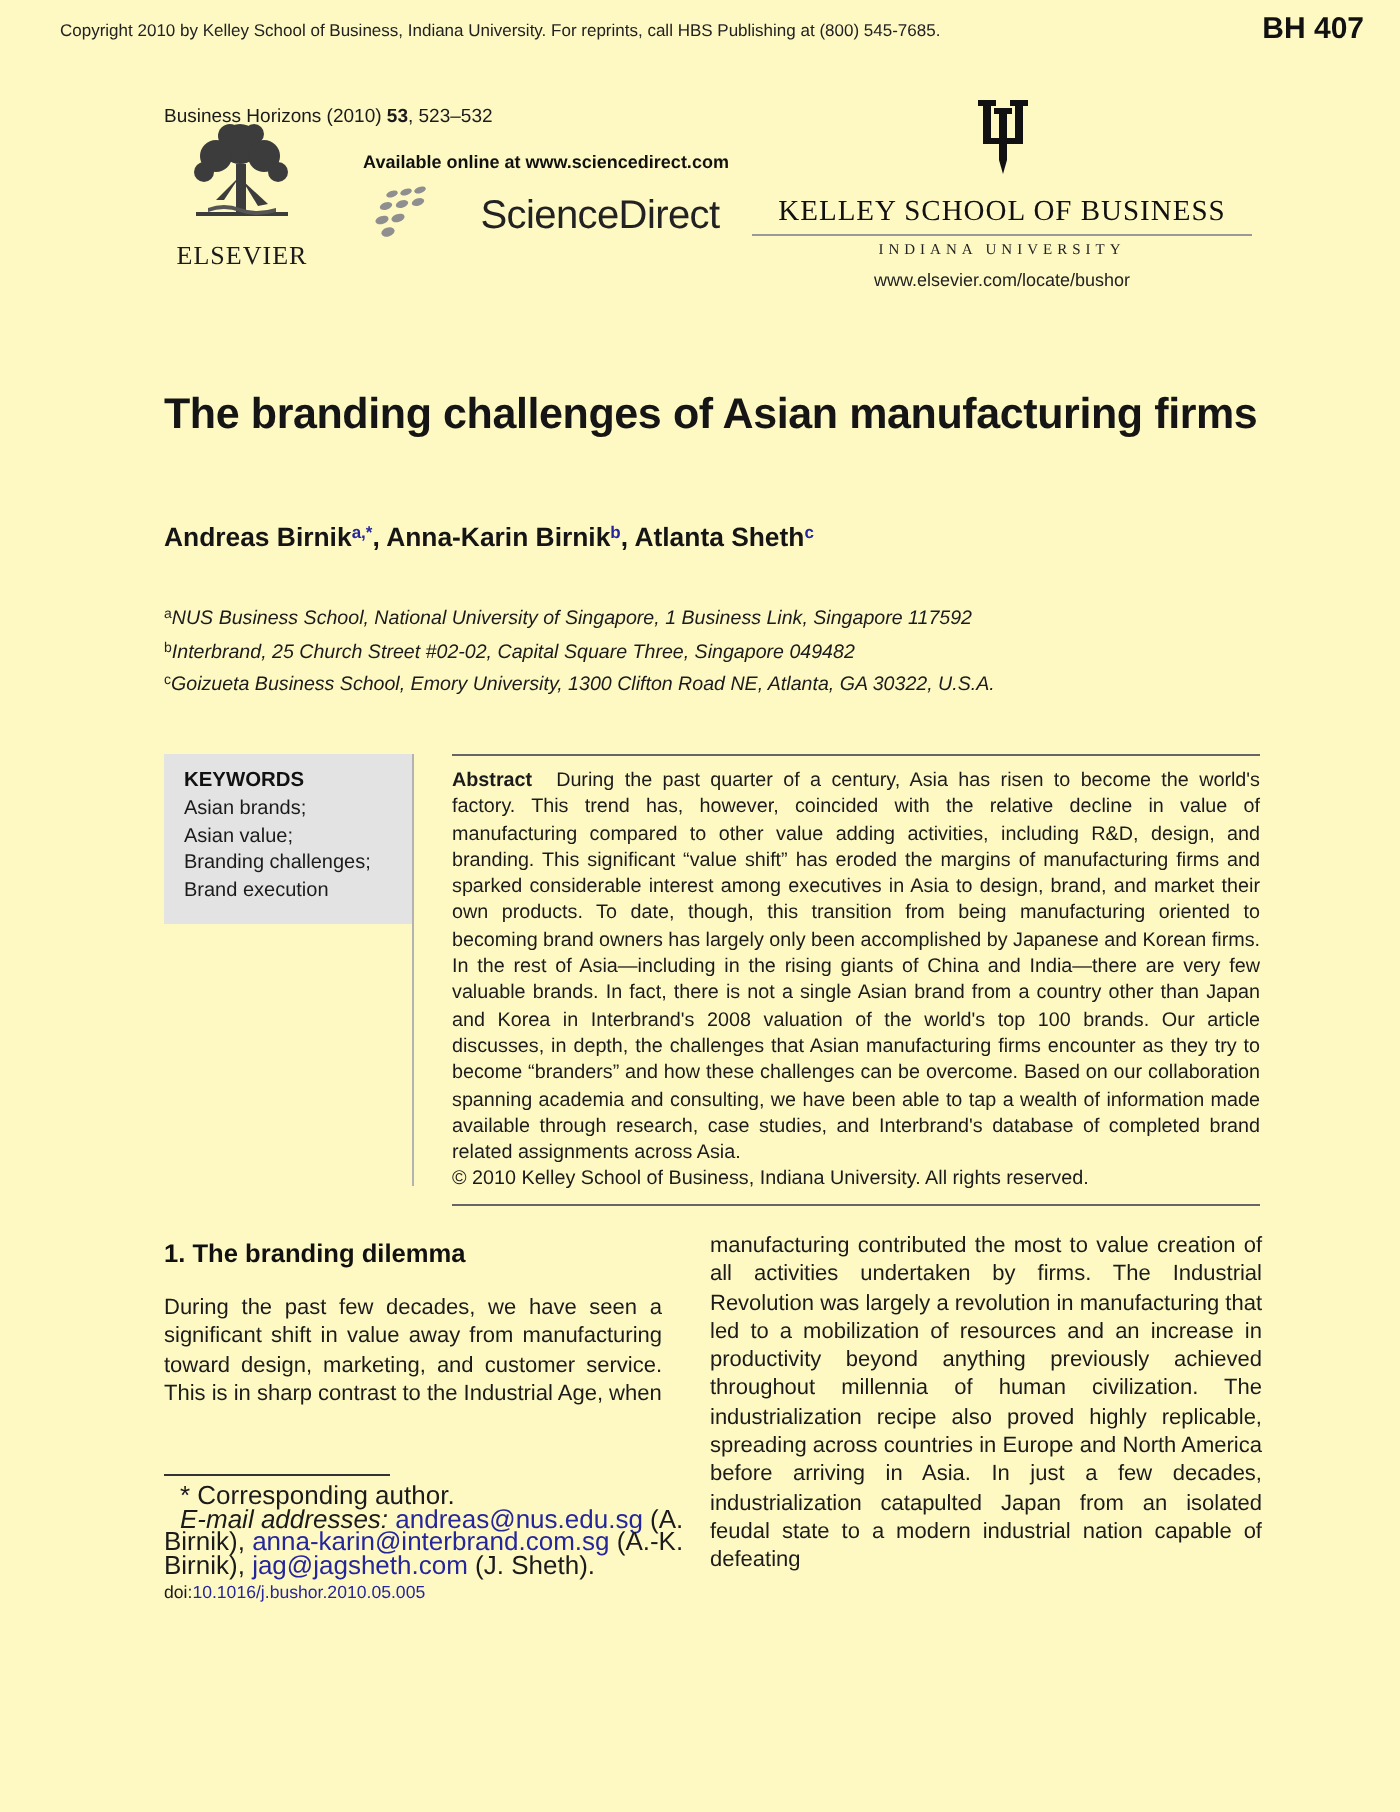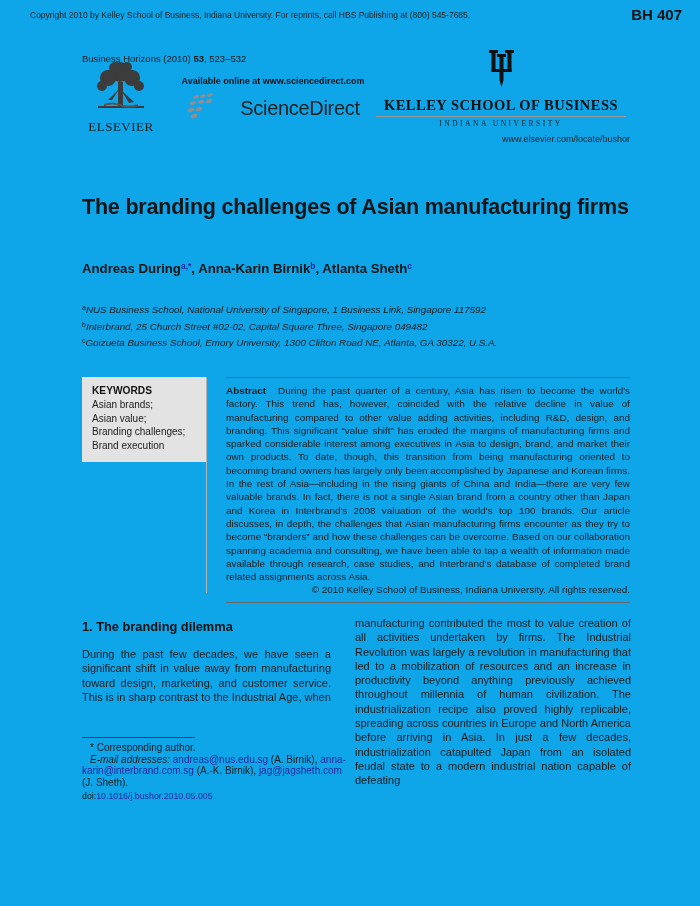--- a/index.html
+++ b/index.html
@@ -1,60 +1,60 @@
 <!DOCTYPE html>
 <html><head>
 <meta charset="utf-8">
 <style>
   html,body{margin:0;padding:0;background:#888;}
   .page{
-    position:relative;width:700px;height:906px;background:#0ea5e9;
+    position:relative;width:700px;height:906px;background:#fef9c3;
     font-family:"Liberation Sans","DejaVu Sans",sans-serif;color:#1b1b1b;
     overflow:hidden;margin:0 auto;
   }
   
   .copyright-header{position:absolute;left:30px;top:10px;font-size:8.5px;color:#222;}
   .doc-code{position:absolute;right:18px;top:6px;font-size:15px;font-weight:bold;color:#111;}
   .journal-ref{position:absolute;left:82px;top:53px;font-size:9.5px;color:#1b1b1b;}
   .journal-ref .vol{font-weight:bold;margin-top:48px;}
   
   .elsevier-block{position:absolute;left:76px;top:60px;width:90px;text-align:center;}
   .elsevier-word{font-family:"Liberation Serif","DejaVu Serif",serif;font-size:13px;letter-spacing:0.5px;color:#1b1b1b;margin-top:1px;}
   .sd-block{position:absolute;left:168px;top:76px;width:210px;text-align:center;}
   .available-online{font-size:9px;font-weight:bold;color:#111;}
   .sd-row{margin-top:7px;display:flex;align-items:center;justify-content:center;}
   .sd-word{font-size:20px;color:#222;letter-spacing:-0.3px;margin-left:20px;}
   .kelley-block{position:absolute;left:372px;top:50px;width:258px;text-align:center;}
-  .kelley-word{font-family:"Liberation Serif","DejaVu Serif",serif;font-size:14.5px;font-weight:bold;letter-spacing:0.5px;color:#111;margin-top:5px;white-space:nowrap;}
+  .kelley-word{font-family:"Liberation Serif","DejaVu Serif",serif;font-size:14.5px;font-weight:normal;letter-spacing:0.5px;color:#111;margin-top:5px;white-space:nowrap;}
   .kelley-rule{height:1px;background:#999;margin:2px 4px 2px 4px;}
   .indiana-word{font-family:"Liberation Serif","DejaVu Serif",serif;font-size:7.5px;letter-spacing:2.5px;color:#222;}
-  .journal-url{font-size:9px;color:#222;text-align:right;margin-top:6px;padding-right:0px;}
+  .journal-url{font-size:9px;color:#222;text-align:center;margin-top:6px;padding-right:0px;}
   
   .article-title{position:absolute;left:82px;top:194px;width:548px;font-size:21.5px;line-height:27.5px;font-weight:bold;color:#151515;letter-spacing:-0.2px;}
   .authors{position:absolute;left:82px;top:261px;width:548px;font-size:13.2px;font-weight:bold;color:#151515;}
   .authors .sup{font-size:8.5px;vertical-align:4px;color:#26269c;}
   .affiliations{position:absolute;left:82px;top:301px;width:548px;font-size:9.8px;font-style:italic;line-height:14.5px;color:#1b1b1b;}
   .affiliations .sup{font-size:7px;vertical-align:3px;font-style:normal;color:#222;}
   
   .keywords-box{position:absolute;left:82px;top:377px;width:104px;background:#e3e3e3;padding:8px 10px 10px 10px;}
   .keywords-title{font-size:10.2px;font-weight:bold;margin-bottom:2px;color:#111;}
   .keywords-item{font-size:10px;line-height:13.5px;color:#1b1b1b;}
   .abs-vrule{position:absolute;left:206px;top:377px;width:1px;height:216px;background:#b3b3b3;}
   .abstract-block{position:absolute;left:226px;top:377px;width:404px;}
   .abs-rule{height:1px;background:#666;}
   .abstract-text{margin-top:6px;font-size:9.9px;line-height:13.3px;text-align:justify;color:#1b1b1b;}
   .abstract-label{font-weight:bold;padding-right:12px;}
-  .abstract-copyright{font-size:9.9px;line-height:13.3px;color:#1b1b1b;margin-top:0px;text-align:right;}
+  .abstract-copyright{font-size:9.9px;line-height:13.3px;color:#1b1b1b;margin-top:0px;}
   .abs-rule-bottom{height:1px;background:#666;margin-top:5px;}
   
   .section-heading{position:absolute;left:82px;top:619px;font-size:12.8px;font-weight:bold;color:#111;}
   .col-left{position:absolute;left:82px;top:647px;width:249px;font-size:11px;line-height:14.3px;text-align:justify;color:#1b1b1b;}
   .col-right{position:absolute;left:355px;top:616px;width:276px;font-size:11px;line-height:14.3px;text-align:justify;color:#1b1b1b;}
   
-  .footnote{position:absolute;left:82px;top:737px;width:268px;font-size:10px;line-height:11.6px;color:#1b1b1b;}
+  .footnote{position:absolute;left:82px;top:737px;width:268px;font-size:13px;line-height:11.6px;color:#1b1b1b;}
   .fn-rule{width:113px;height:1px;background:#333;margin-bottom:4px;}
   .fn-line{text-indent:8px;}
   .fn-emails{text-indent:8px;}
   .fn-emails .em-label{font-style:italic;}
   a.link, .link{color:#26269c;text-decoration:none;cursor:pointer;}
   .page-footer{position:absolute;left:82px;top:791px;width:548px;font-size:8.8px;line-height:11.6px;color:#1b1b1b;}
   .icon{display:inline-block;}
 </style>
 </head>
 <body>
@@ -129,21 +129,21 @@
     </span>
     <div class="kelley-word">KELLEY SCHOOL OF BUSINESS</div>
     <div class="kelley-rule"></div>
     <div class="indiana-word">INDIANA UNIVERSITY</div>
     <div class="journal-url link" style="color:#222;">www.elsevier.com/locate/bushor</div>
   </div>
 
   <h1 class="article-title" style="margin:0;font-size:21.5px;">The branding challenges of Asian manufacturing firms</h1>
 
   <div class="authors">
-    <span>Andreas During</span><span class="sup">a,*</span><span>, </span><span>Anna-Karin Birnik</span><span class="sup">b</span><span>, </span><span>Atlanta Sheth</span><span class="sup">c</span>
+    <span>Andreas Birnik</span><span class="sup">a,*</span><span>, </span><span>Anna-Karin Birnik</span><span class="sup">b</span><span>, </span><span>Atlanta Sheth</span><span class="sup">c</span>
   </div>
 
   <div class="affiliations">
     <div><span class="sup">a</span><span>NUS Business School, National University of Singapore, 1 Business Link, Singapore 117592</span></div>
     <div><span class="sup">b</span><span>Interbrand, 25 Church Street #02-02, Capital Square Three, Singapore 049482</span></div>
     <div><span class="sup">c</span><span>Goizueta Business School, Emory University, 1300 Clifton Road NE, Atlanta, GA 30322, U.S.A.</span></div>
   </div>
 
   <div class="keywords-box">
     <div class="keywords-title">KEYWORDS</div>

